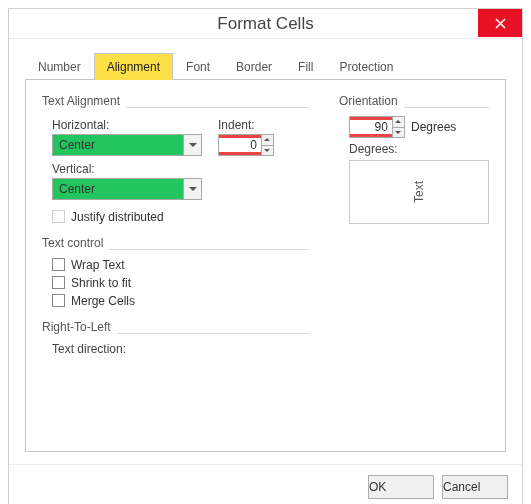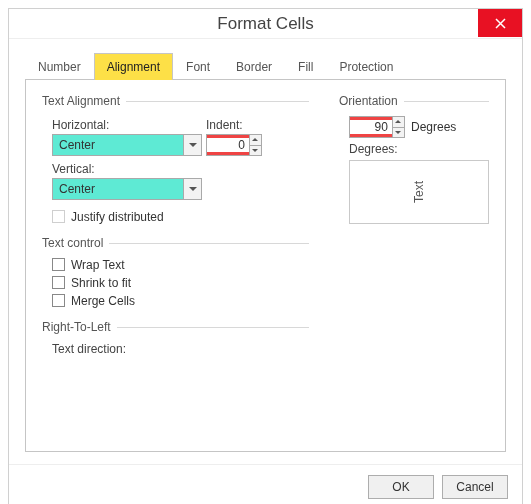--- a/index.html
+++ b/index.html
@@ -11,44 +11,44 @@
 .close svg{stroke:#fff;stroke-width:1.5}
 .body{padding:14px 16px 12px}
 .tabs{display:flex;border-bottom:1px solid #c5c5c5}
 .tab{padding:6px 12px;border:1px solid transparent;border-bottom:none;margin-right:0;margin-bottom:-1px;cursor:pointer;color:#555}
 .tab.active{border-color:#c5c5c5;background:#fde047;color:#222}
 .panel{border:1px solid #c5c5c5;border-top:none;padding:14px 16px 20px;height:372px;position:relative}
 .cols{display:flex;gap:30px}
 .left{flex:1}
 .right{width:150px}
 .group{margin-bottom:12px}
-.group-head{display:flex;align-items:center;margin-bottom:8px}
+.group-head{display:flex;align-items:flex-end;margin-bottom:8px}
 .group-head span{color:#555;padding-right:6px}
 .group-head .line{flex:1;height:1px;background:#d8d8d8}
 .row{display:flex;align-items:center;margin-bottom:4px}
 .label{display:block;margin:2px 0 2px 10px;color:#444}
-.combo{display:flex;align-items:center;border:1px solid #a9a9a9;height:22px;background:#5eead4;cursor:pointer}
+.combo{display:flex;align-items:center;border:1px solid #a9a9a9;height:22px;background:#22c55e;cursor:pointer}
 .combo .val{flex:1;padding:0 6px}
 .combo .btn{width:18px;height:100%;border-left:1px solid #a9a9a9;display:flex;align-items:center;justify-content:center;background:#f3f3f3}
 .chev{width:0;height:0;border-left:4px solid transparent;border-right:4px solid transparent;border-top:4px solid #555}
 .spin{display:flex;align-items:center;border:1px solid #a9a9a9;height:22px;width:56px;background:#ef4444}
 .spin input{border:none;width:100%;text-align:right;padding:0 4px;outline:none;font-size:12px}
 .spin .btns{width:16px;height:100%;border-left:1px solid #a9a9a9;display:flex;flex-direction:column}
 .spin .b{flex:1;display:flex;align-items:center;justify-content:center;background:#f3f3f3;cursor:pointer}
 .spin .b+.b{border-top:1px solid #a9a9a9}
 .tri-up{width:0;height:0;border-left:3px solid transparent;border-right:3px solid transparent;border-bottom:3px solid #555}
 .tri-dn{width:0;height:0;border-left:3px solid transparent;border-right:3px solid transparent;border-top:3px solid #555}
 .check{display:flex;align-items:flex-start;margin:4px 0 4px 10px;cursor:pointer}
 .check .box{width:13px;height:13px;border:1px solid #888;margin-right:6px;background:#fff}
 .check.disabled{color:#bcbcbc;cursor:default}
 .check.disabled .box{border-color:#cfcfcf}
 .preview{border:1px solid #c9c9c9;height:64px;display:flex;align-items:center;justify-content:center;margin-top:4px}
 .preview .txt{transform:rotate(-90deg);color:#555}
 .footer{display:flex;justify-content:flex-end;gap:8px;padding:10px 14px;border-top:1px solid #eee}
-.btn-std{min-width:66px;height:24px;border:1px solid #adadad;background:#f0f0f0;display:flex;align-items:center;justify-content:center;cursor:pointer}
+.btn-std{min-width:66px;height:24px;border:1px solid #adadad;background:#f0f0f0;display:flex;align-items:center;cursor:pointer}
 </style>
 </head>
 <body>
 
 <div class="dialog">
   <div class="titlebar">
     <div class="title">Format Cells</div>
     <div class="close">
       <svg width="11" height="11" viewBox="0 0 11 11">
           <path d="M1 1 L10 10 M10 1 L1 10"></path>
@@ -66,21 +66,21 @@
     </div>
     <div class="panel">
       <div class="cols">
         <div class="left">
 
           <div class="group">
             <div class="group-head">
                 <span>Text Alignment</span>
                 <div class="line"></div>
               </div>
-            <div style="display:flex;gap:4px">
+            <div style="display:flex;gap:16px">
               <div style="width:160px">
                 <span class="label">Horizontal:</span>
                 <div class="combo" style="margin:0 0 6px 10px">
                   <div class="val">Center</div>
                   <div class="btn">
                       <div class="chev"></div>
                     </div>
                 </div>
                 <span class="label">Vertical:</span>
                 <div class="combo" style="margin:0 0 6px 10px">

